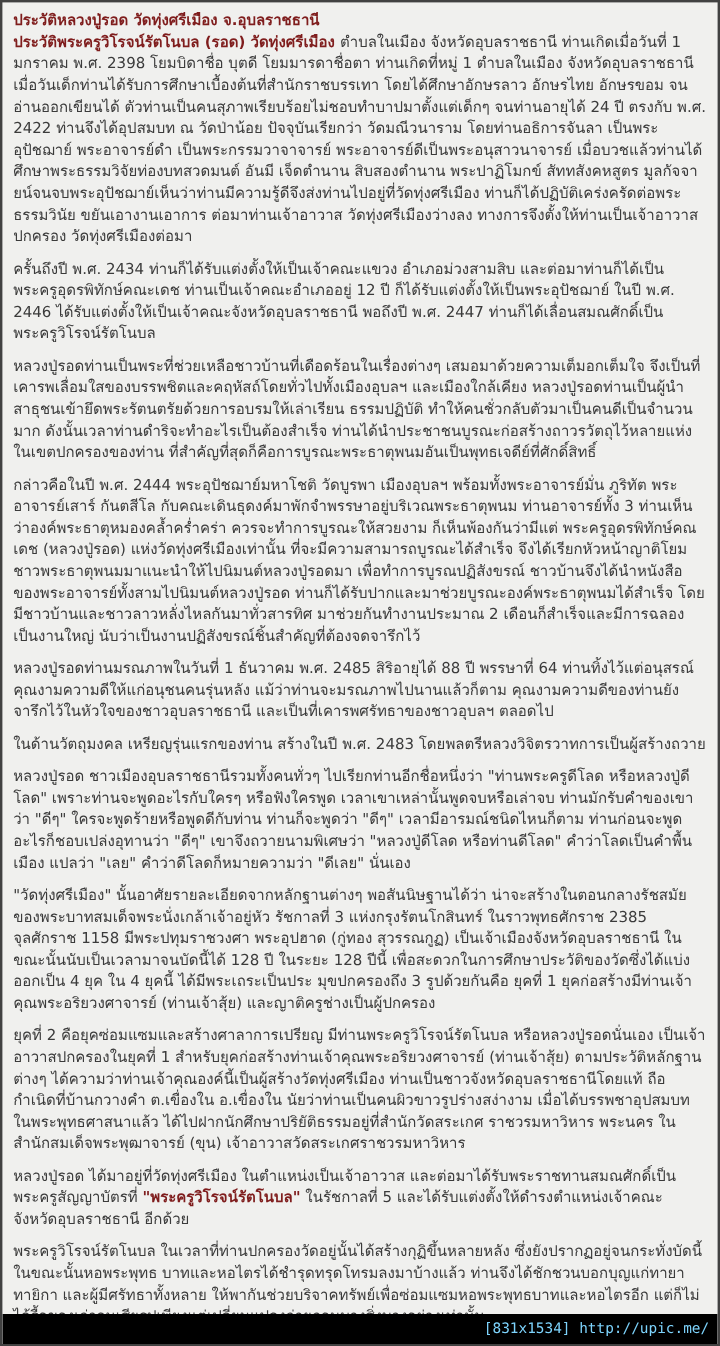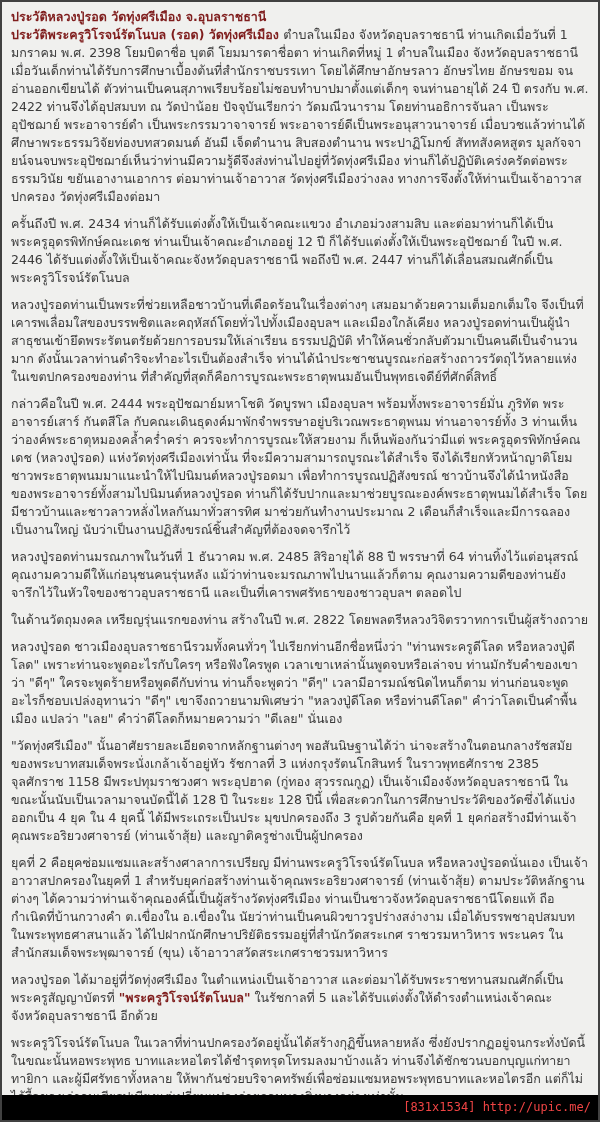--- a/index.html
+++ b/index.html
@@ -19,21 +19,21 @@
     line-height:18px;
     word-wrap:break-word;
   }
   .block{margin:0 0 9px 0;}
   .line{min-height:18px;}
   .b{font-weight:bold;color:#7f1d1d;}
   .footer-bar{
     position:absolute;left:0;right:0;bottom:0;
     height:25px;
     background:#000;
-    color:#ef4444;
+    color:#7dd3fc;
     font-family:"DejaVu Sans Mono","Liberation Mono",monospace;
     font-size:12px;
     line-height:25px;
     text-align:right;
     padding-right:7px;
     box-sizing:border-box;
   }
 </style>
 </head>
 <body>
@@ -50,21 +50,21 @@
       <div class="block">
         <div class="line"><span>หลวงปู่รอดท่านเป็นพระที่ช่วยเหลือชาวบ้านที่เดือดร้อนในเรื่องต่างๆ เสมอมาด้วยความเต็มอกเต็มใจ จึงเป็นที่เคารพเลื่อมใสของบรรพชิตและคฤหัสถ์โดยทั่วไปทั้งเมืองอุบลฯ และเมืองใกล้เคียง หลวงปู่รอดท่านเป็นผู้นำสาธุชนเข้ายึดพระรัตนตรัยด้วยการอบรมให้เล่าเรียน ธรรมปฏิบัติ ทำให้คนชั่วกลับตัวมาเป็นคนดีเป็นจำนวนมาก ดังนั้นเวลาท่านดำริจะทำอะไรเป็นต้องสำเร็จ ท่านได้นำประชาชนบูรณะก่อสร้างถาวรวัตถุไว้หลายแห่งในเขตปกครองของท่าน ที่สำคัญที่สุดก็คือการบูรณะพระธาตุพนมอันเป็นพุทธเจดีย์ที่ศักดิ์สิทธิ์</span></div>
       </div>
       <div class="block">
         <div class="line"><span>กล่าวคือในปี พ.ศ. 2444 พระอุปัชฌาย์มหาโชติ วัดบูรพา เมืองอุบลฯ พร้อมทั้งพระอาจารย์มั่น ภูริทัต พระอาจารย์เสาร์ กันตสีโล กับคณะเดินธุดงค์มาพักจำพรรษาอยู่บริเวณพระธาตุพนม ท่านอาจารย์ทั้ง 3 ท่านเห็นว่าองค์พระธาตุหมองคล้ำคร่ำคร่า ควรจะทำการบูรณะให้สวยงาม ก็เห็นพ้องกันว่ามีแต่ พระครูอุดรพิทักษ์คณเดช (หลวงปู่รอด) แห่งวัดทุ่งศรีเมืองเท่านั้น ที่จะมีความสามารถบูรณะได้สำเร็จ จึงได้เรียกหัวหน้าญาติโยมชาวพระธาตุพนมมาแนะนำให้ไปนิมนต์หลวงปู่รอดมา เพื่อทำการบูรณปฏิสังขรณ์ ชาวบ้านจึงได้นำหนังสือของพระอาจารย์ทั้งสามไปนิมนต์หลวงปู่รอด ท่านก็ได้รับปากและมาช่วยบูรณะองค์พระธาตุพนมได้สำเร็จ โดยมีชาวบ้านและชาวลาวหลั่งไหลกันมาทั่วสารทิศ มาช่วยกันทำงานประมาณ 2 เดือนก็สำเร็จและมีการฉลองเป็นงานใหญ่ นับว่าเป็นงานปฏิสังขรณ์ชิ้นสำคัญที่ต้องจดจารึกไว้</span></div>
       </div>
       <div class="block">
         <div class="line"><span>หลวงปู่รอดท่านมรณภาพในวันที่ 1 ธันวาคม พ.ศ. 2485 สิริอายุได้ 88 ปี พรรษาที่ 64 ท่านทิ้งไว้แต่อนุสรณ์คุณงามความดีให้แก่อนุชนคนรุ่นหลัง แม้ว่าท่านจะมรณภาพไปนานแล้วก็ตาม คุณงามความดีของท่านยังจารึกไว้ในหัวใจของชาวอุบลราชธานี และเป็นที่เคารพศรัทธาของชาวอุบลฯ ตลอดไป</span></div>
       </div>
       <div class="block">
-        <div class="line"><span>ในด้านวัตถุมงคล เหรียญรุ่นแรกของท่าน สร้างในปี พ.ศ. 2822 โดยพลตรีหลวงวิจิตรวาทการเป็นผู้สร้างถวาย</span></div>
+        <div class="line"><span>ในด้านวัตถุมงคล เหรียญรุ่นแรกของท่าน สร้างในปี พ.ศ. 2483 โดยพลตรีหลวงวิจิตรวาทการเป็นผู้สร้างถวาย</span></div>
       </div>
       <div class="block">
         <div class="line"><span>หลวงปู่รอด ชาวเมืองอุบลราชธานีรวมทั้งคนทั่วๆ ไปเรียกท่านอีกชื่อหนึ่งว่า "ท่านพระครูดีโลด หรือหลวงปู่ดีโลด" เพราะท่านจะพูดอะไรกับใครๆ หรือฟังใครพูด เวลาเขาเหล่านั้นพูดจบหรือเล่าจบ ท่านมักรับคำของเขาว่า "ดีๆ" ใครจะพูดร้ายหรือพูดดีกับท่าน ท่านก็จะพูดว่า "ดีๆ" เวลามีอารมณ์ชนิดไหนก็ตาม ท่านก่อนจะพูดอะไรก็ชอบเปล่งอุทานว่า "ดีๆ" เขาจึงถวายนามพิเศษว่า "หลวงปู่ดีโลด หรือท่านดีโลด" คำว่าโลดเป็นคำพื้นเมือง แปลว่า "เลย" คำว่าดีโลดก็หมายความว่า "ดีเลย" นั่นเอง</span></div>
       </div>
       <div class="block">
         <div class="line"><span>"วัดทุ่งศรีเมือง" นั้นอาศัยรายละเอียดจากหลักฐานต่างๆ พอสันนิษฐานได้ว่า น่าจะสร้างในตอนกลางรัชสมัยของพระบาทสมเด็จพระนั่งเกล้าเจ้าอยู่หัว รัชกาลที่ 3 แห่งกรุงรัตนโกสินทร์ ในราวพุทธศักราช 2385 จุลศักราช 1158 มีพระปทุมราชวงศา พระอุปฮาด (กู่ทอง สุวรรณกูฏ) เป็นเจ้าเมืองจังหวัดอุบลราชธานี ในขณะนั้นนับเป็นเวลามาจนบัดนี้ได้ 128 ปี ในระยะ 128 ปีนี้ เพื่อสะดวกในการศึกษาประวัติของวัดซึ่งได้แบ่งออกเป็น 4 ยุค ใน 4 ยุคนี้ ได้มีพระเถระเป็นประ มุขปกครองถึง 3 รูปด้วยกันคือ ยุคที่ 1 ยุคก่อสร้างมีท่านเจ้าคุณพระอริยวงศาจารย์ (ท่านเจ้าสุ้ย) และญาติครูช่างเป็นผู้ปกครอง</span></div>
       </div>
       <div class="block">
         <div class="line"><span>ยุคที่ 2 คือยุคซ่อมแซมและสร้างศาลาการเปรียญ มีท่านพระครูวิโรจน์รัตโนบล หรือหลวงปู่รอดนั่นเอง เป็นเจ้าอาวาสปกครองในยุคที่ 1 สำหรับยุคก่อสร้างท่านเจ้าคุณพระอริยวงศาจารย์ (ท่านเจ้าสุ้ย) ตามประวัติหลักฐานต่างๆ ได้ความว่าท่านเจ้าคุณองค์นี้เป็นผู้สร้างวัดทุ่งศรีเมือง ท่านเป็นชาวจังหวัดอุบลราชธานีโดยแท้ ถือกำเนิดที่บ้านกวางคำ ต.เขื่องใน อ.เขื่องใน นัยว่าท่านเป็นคนผิวขาวรูปร่างสง่างาม เมื่อได้บรรพชาอุปสมบทในพระพุทธศาสนาแล้ว ได้ไปฝากนักศึกษาปริยัติธรรมอยู่ที่สำนักวัดสระเกศ ราชวรมหาวิหาร พระนคร ในสำนักสมเด็จพระพุฒาจารย์ (ขุน) เจ้าอาวาสวัดสระเกศราชวรมหาวิหาร</span></div>
       </div>

